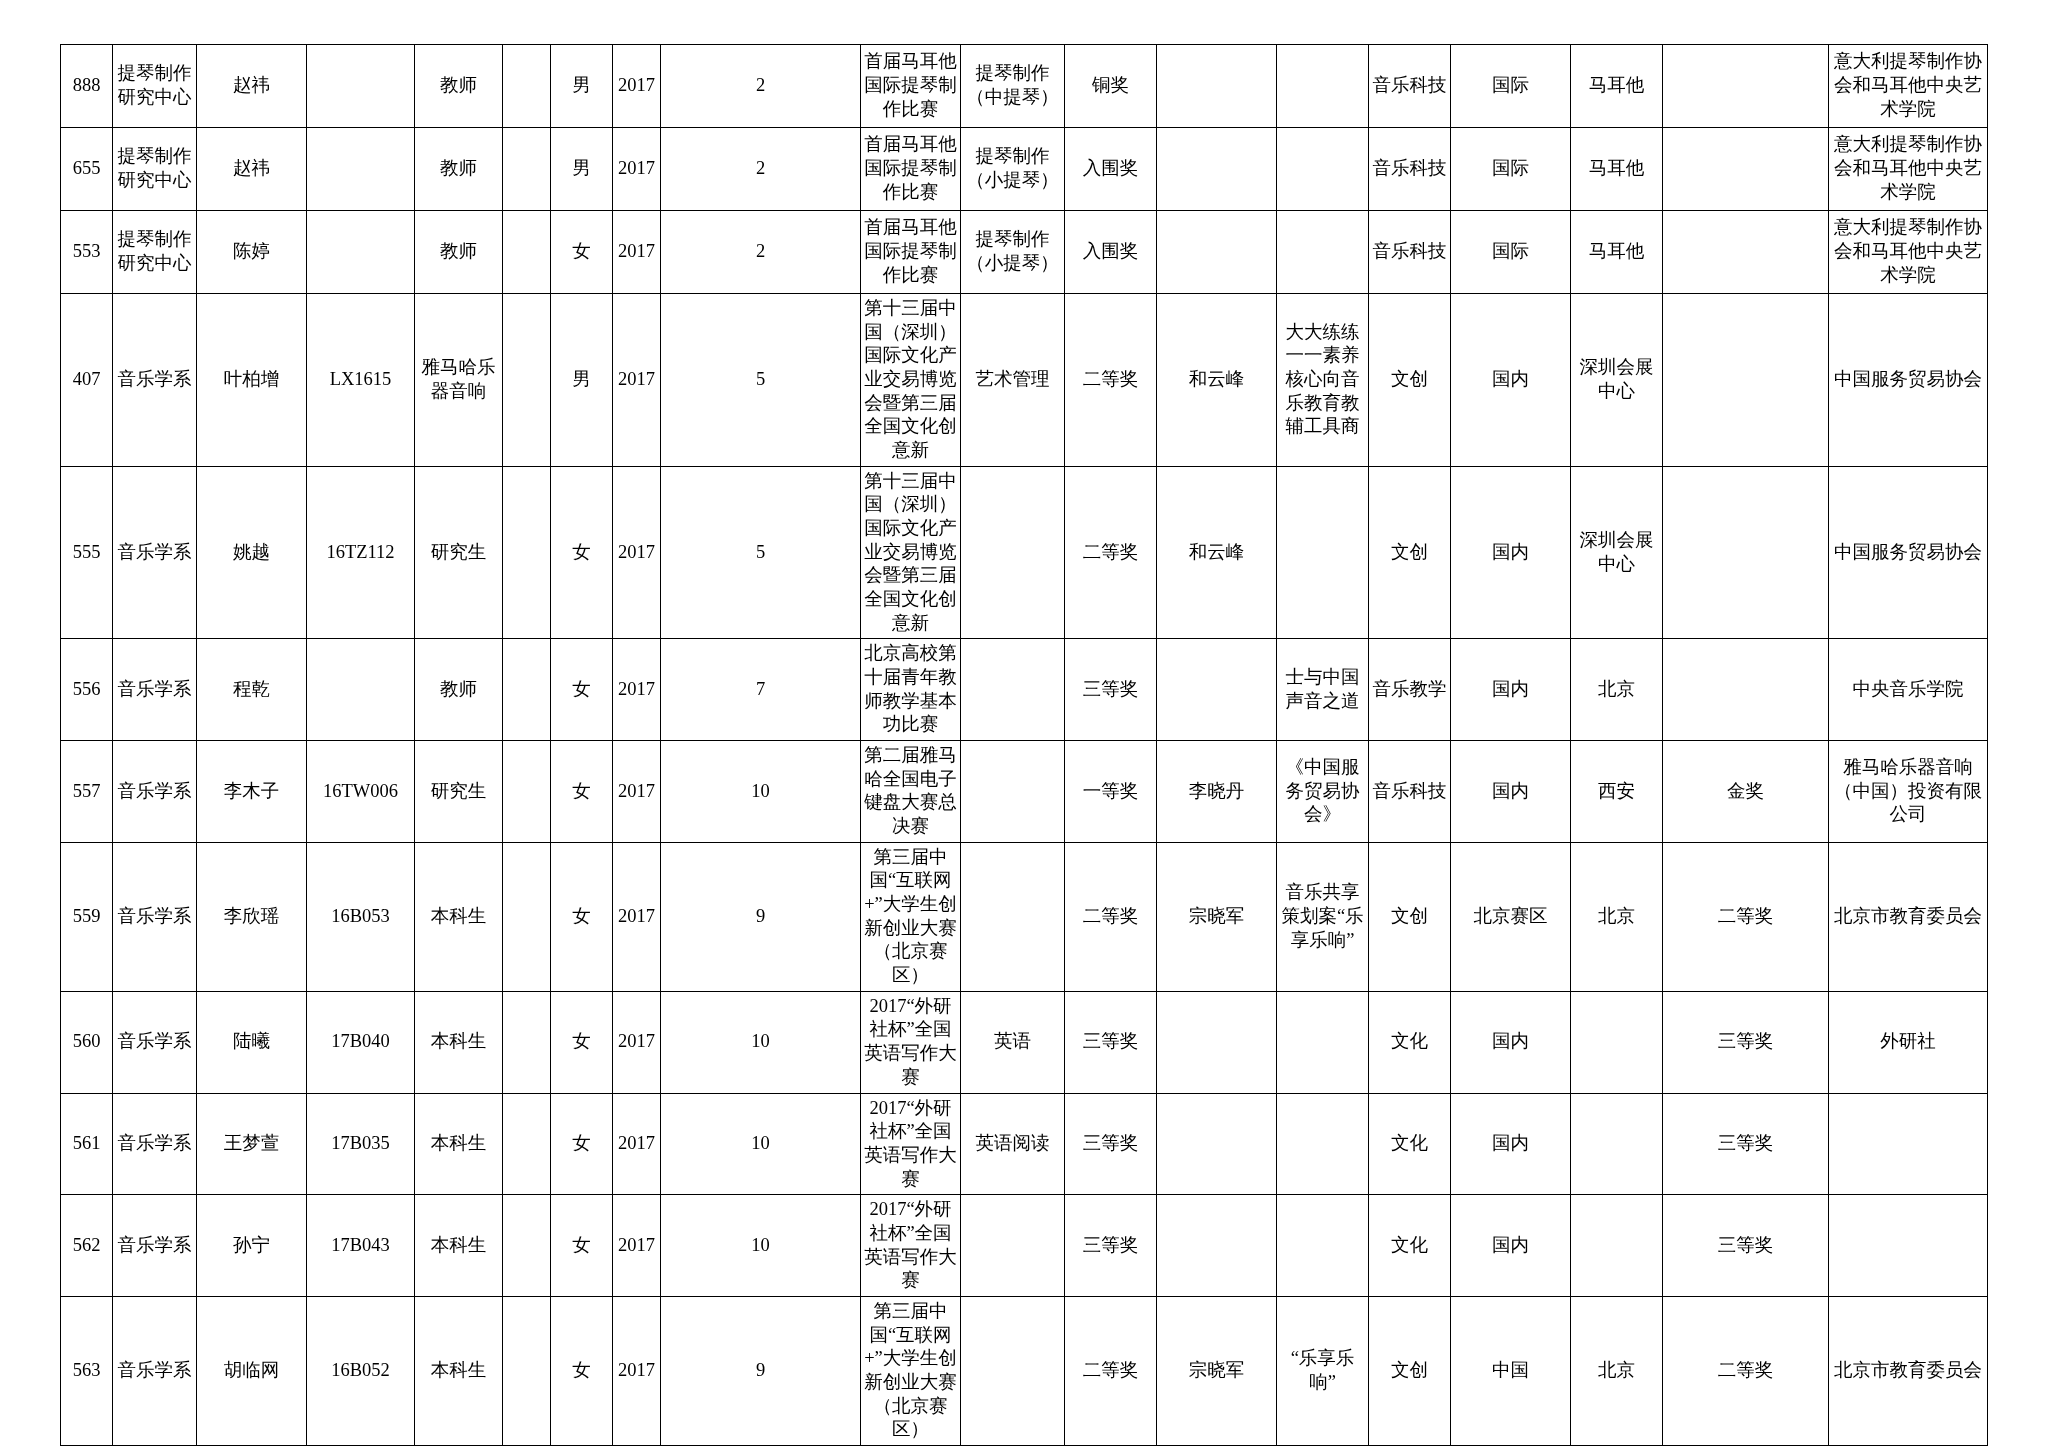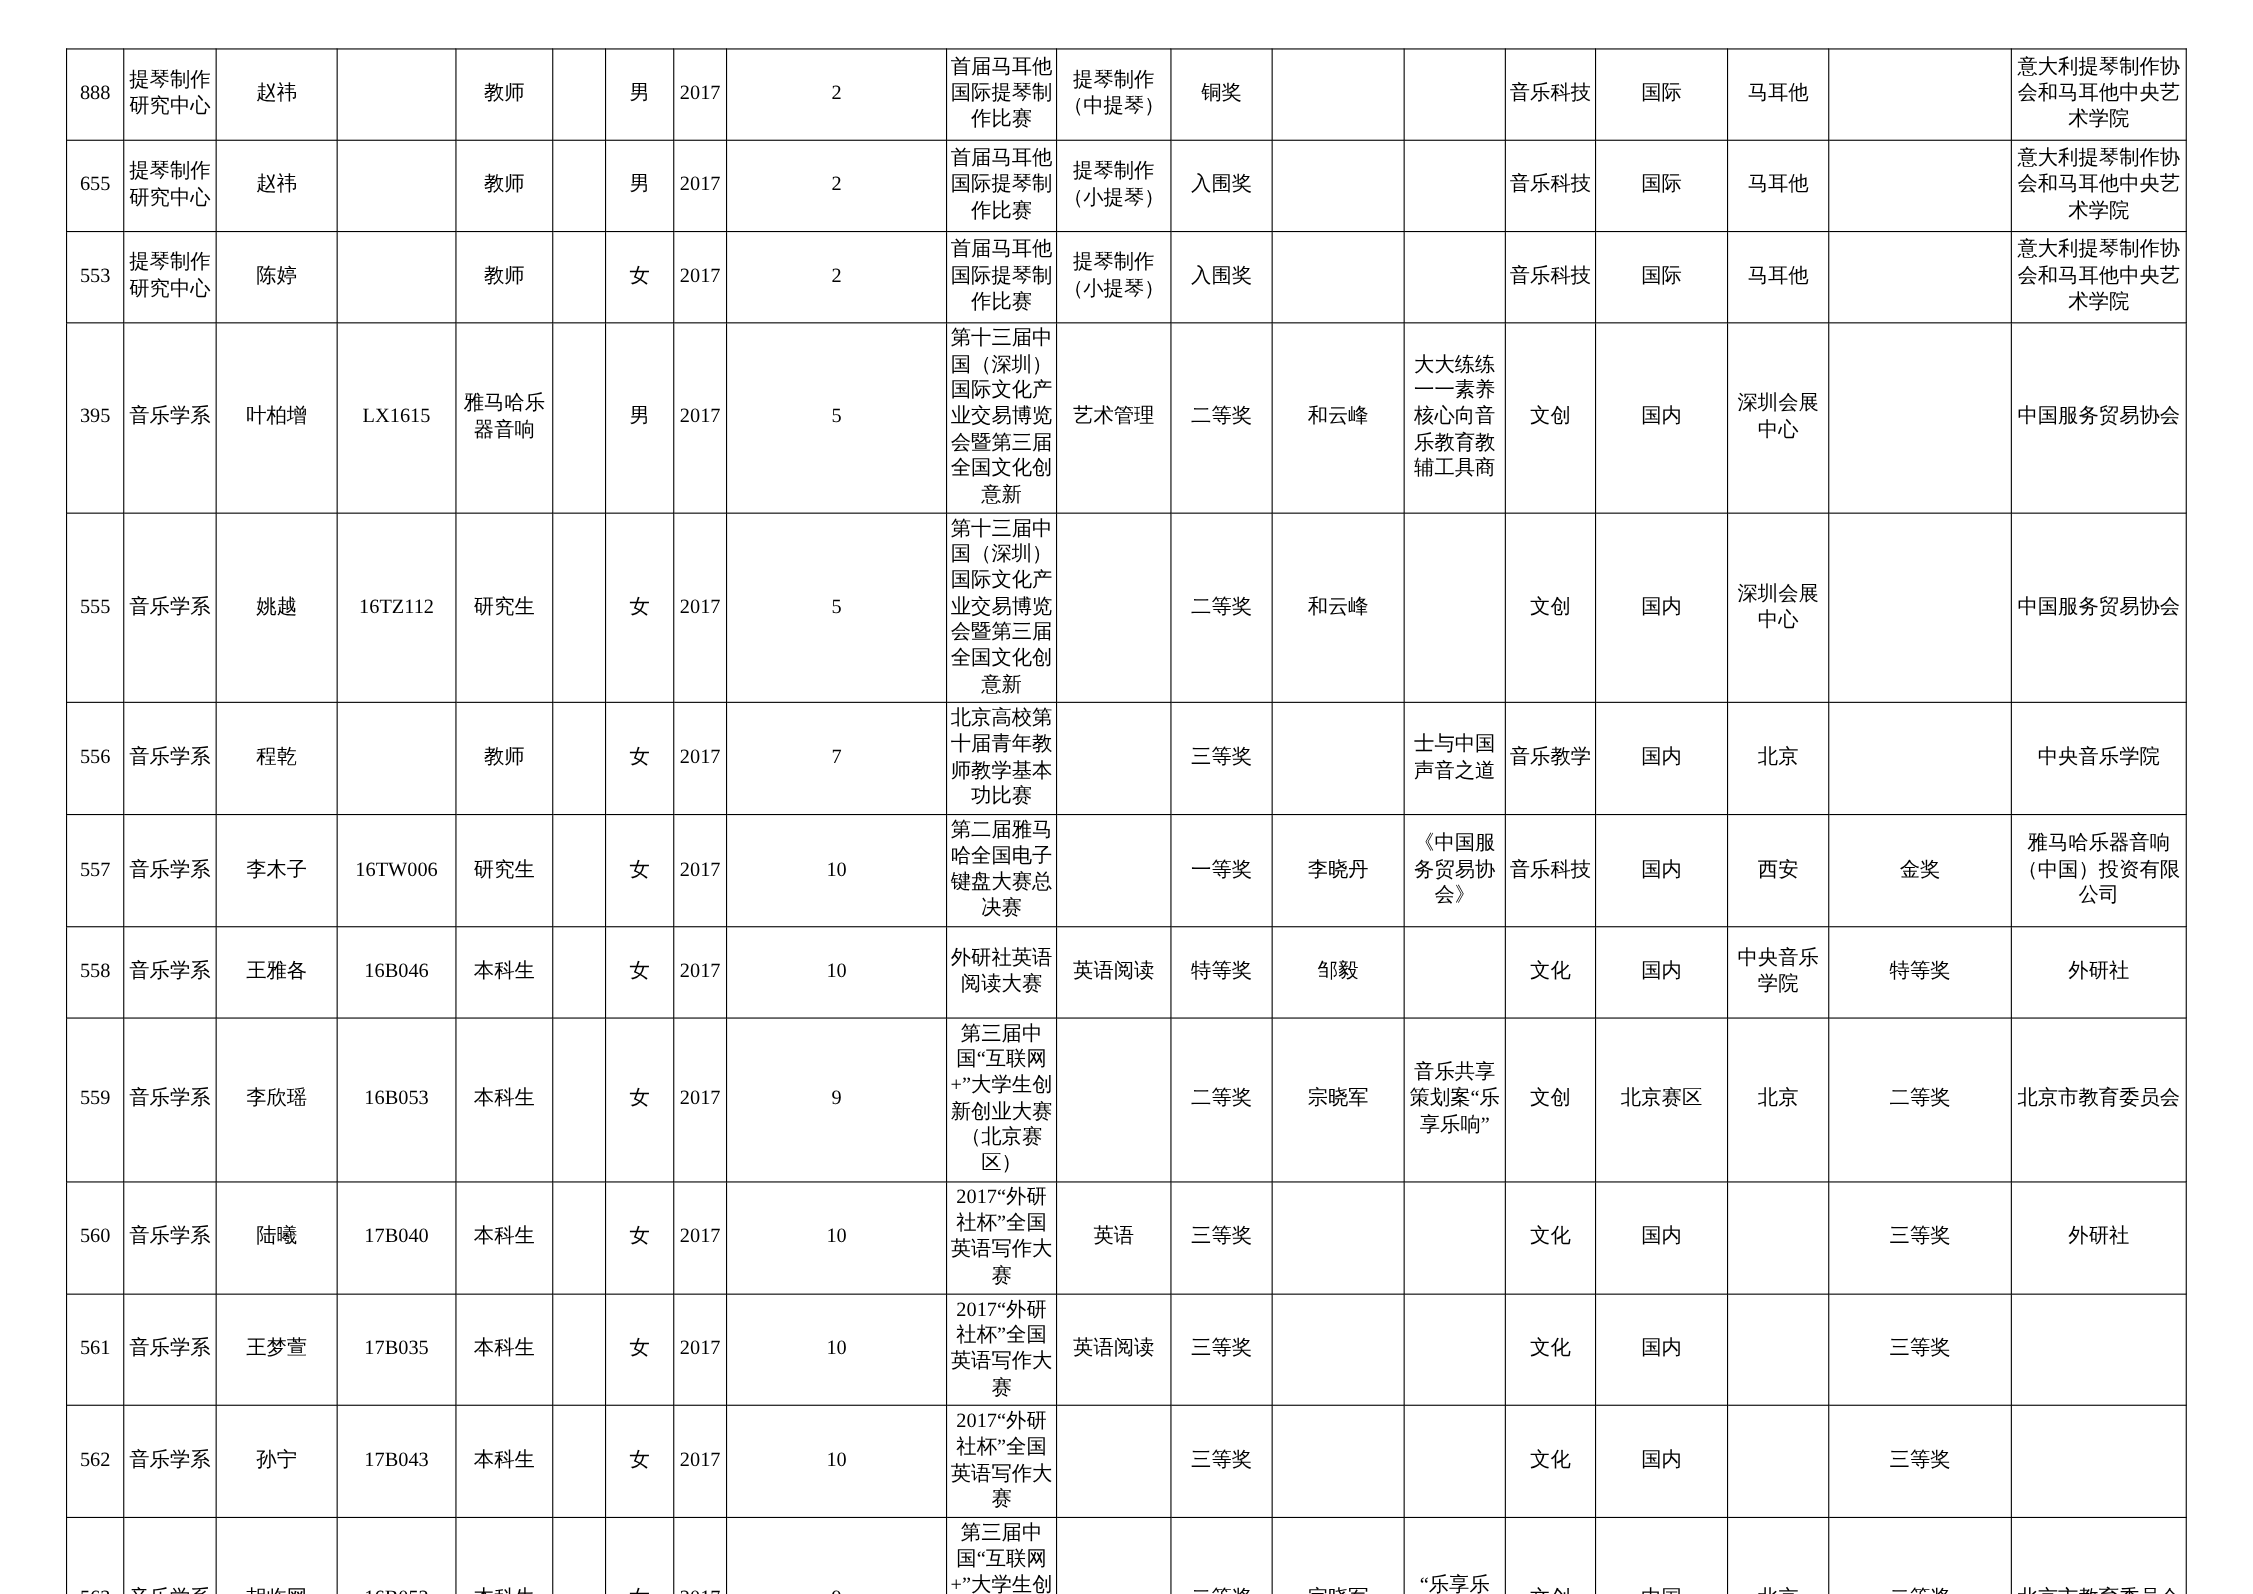--- a/index.html
+++ b/index.html
@@ -147,21 +147,21 @@
         <td></td>
         <td></td>
         <td>音乐科技</td>
         <td>国际</td>
         <td>马耳他</td>
         <td></td>
         <td>意大利提琴制作协会和马耳他中央艺术学院</td>
       </tr>
 
       <tr class="row-tall">
-        <td>395</td>
+        <td>407</td>
         <td>音乐学系</td>
         <td>叶柏增</td>
         <td>LX1615</td>
         <td>雅马哈乐器音响</td>
         <td></td>
         <td>男</td>
         <td>2017</td>
         <td>5</td>
         <td class="clip-cell">第十三届中国（深圳）国际文化产业交易博览会暨第三届全国文化创意新</td>
         <td>艺术管理</td>
@@ -234,41 +234,20 @@
         <td>一等奖</td>
         <td>李晓丹</td>
         <td>《中国服务贸易协会》</td>
         <td>音乐科技</td>
         <td>国内</td>
         <td>西安</td>
         <td>金奖</td>
         <td>雅马哈乐器音响（中国）投资有限公司</td>
       </tr>
 
-      <tr class="row-tall">
-        <td>558</td>
-        <td>音乐学系</td>
-        <td>王雅各</td>
-        <td>16B046</td>
-        <td>本科生</td>
-        <td></td>
-        <td>女</td>
-        <td>2017</td>
-        <td>10</td>
-        <td>外研社英语阅读大赛</td>
-        <td>英语阅读</td>
-        <td>特等奖</td>
-        <td>邹毅</td>
-        <td></td>
-        <td>文化</td>
-        <td>国内</td>
-        <td>中央音乐学院</td>
-        <td>特等奖</td>
-        <td>外研社</td>
-      </tr>
 
       <tr class="row-xtall">
         <td>559</td>
         <td>音乐学系</td>
         <td>李欣瑶</td>
         <td>16B053</td>
         <td>本科生</td>
         <td></td>
         <td>女</td>
         <td>2017</td>

